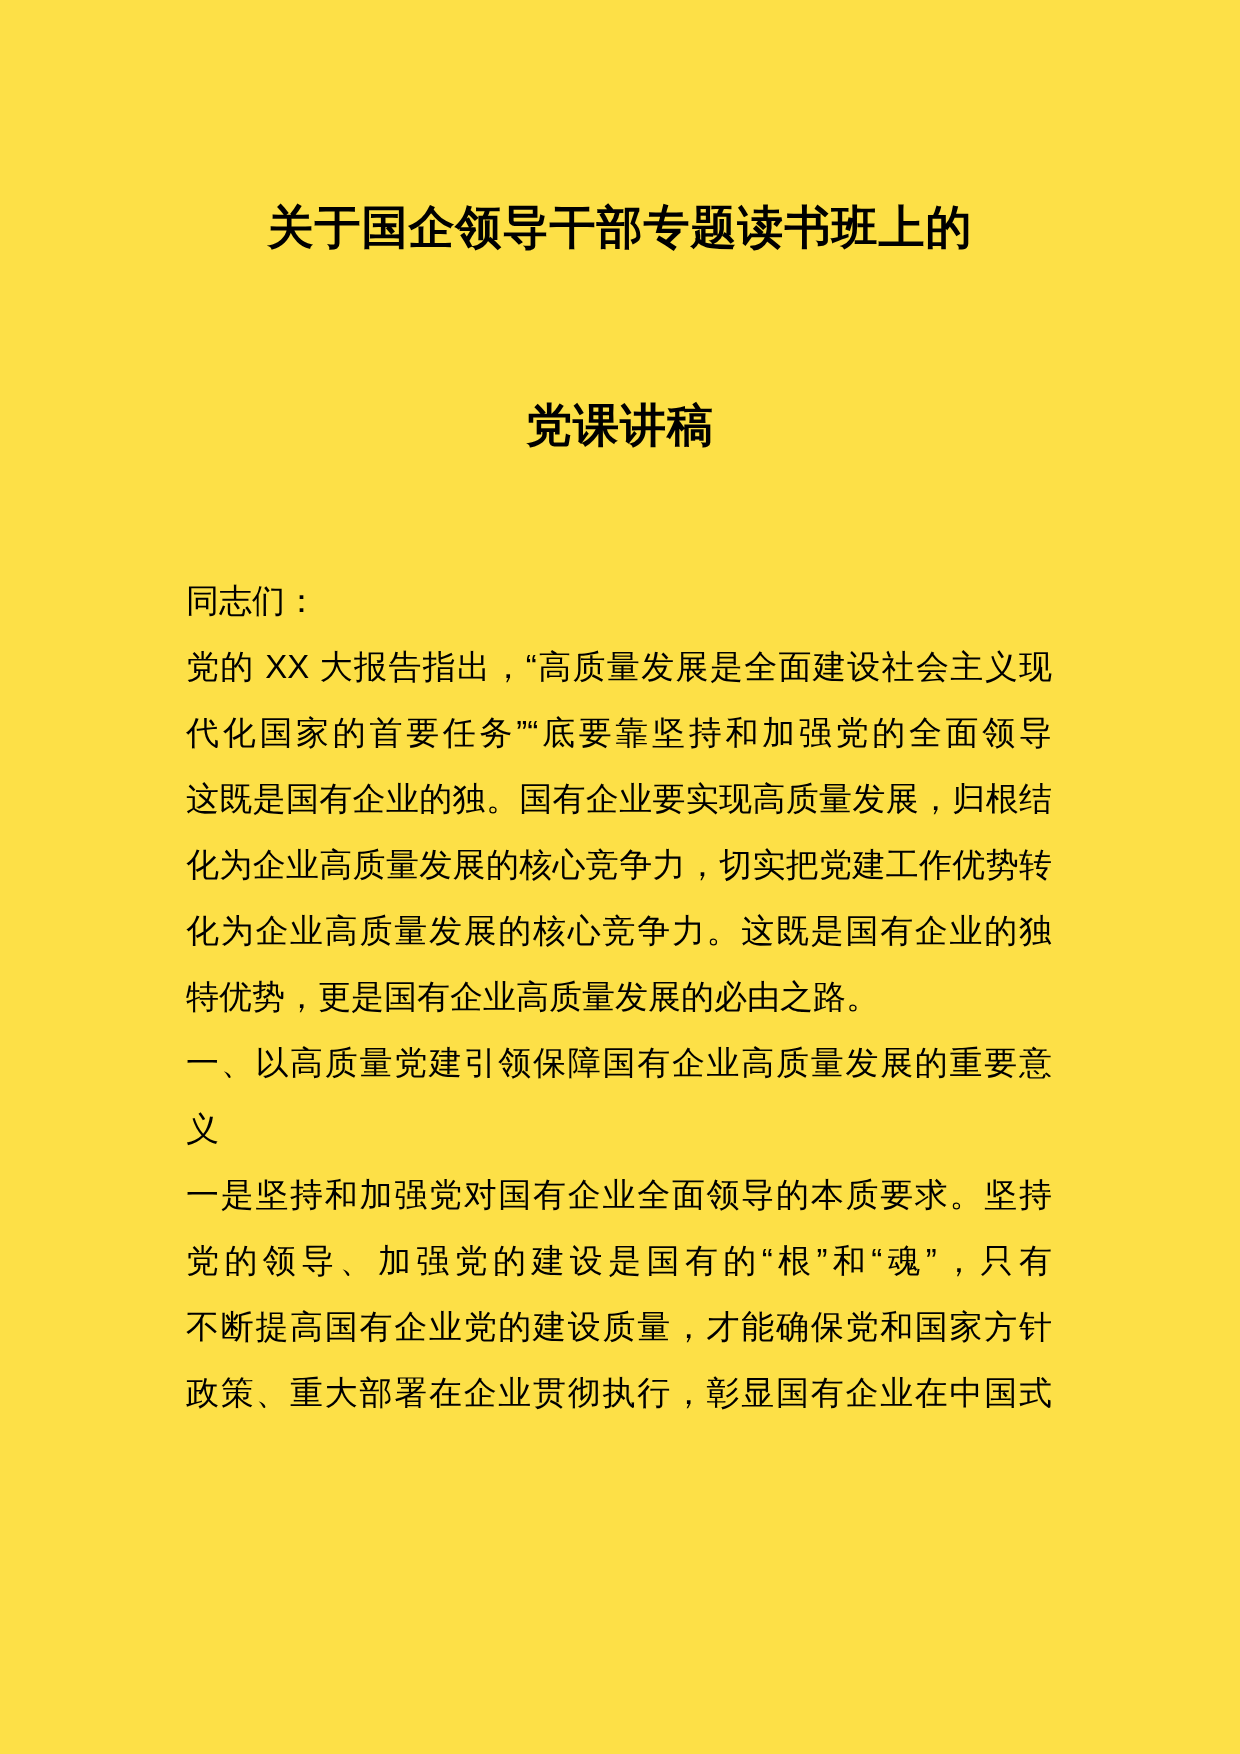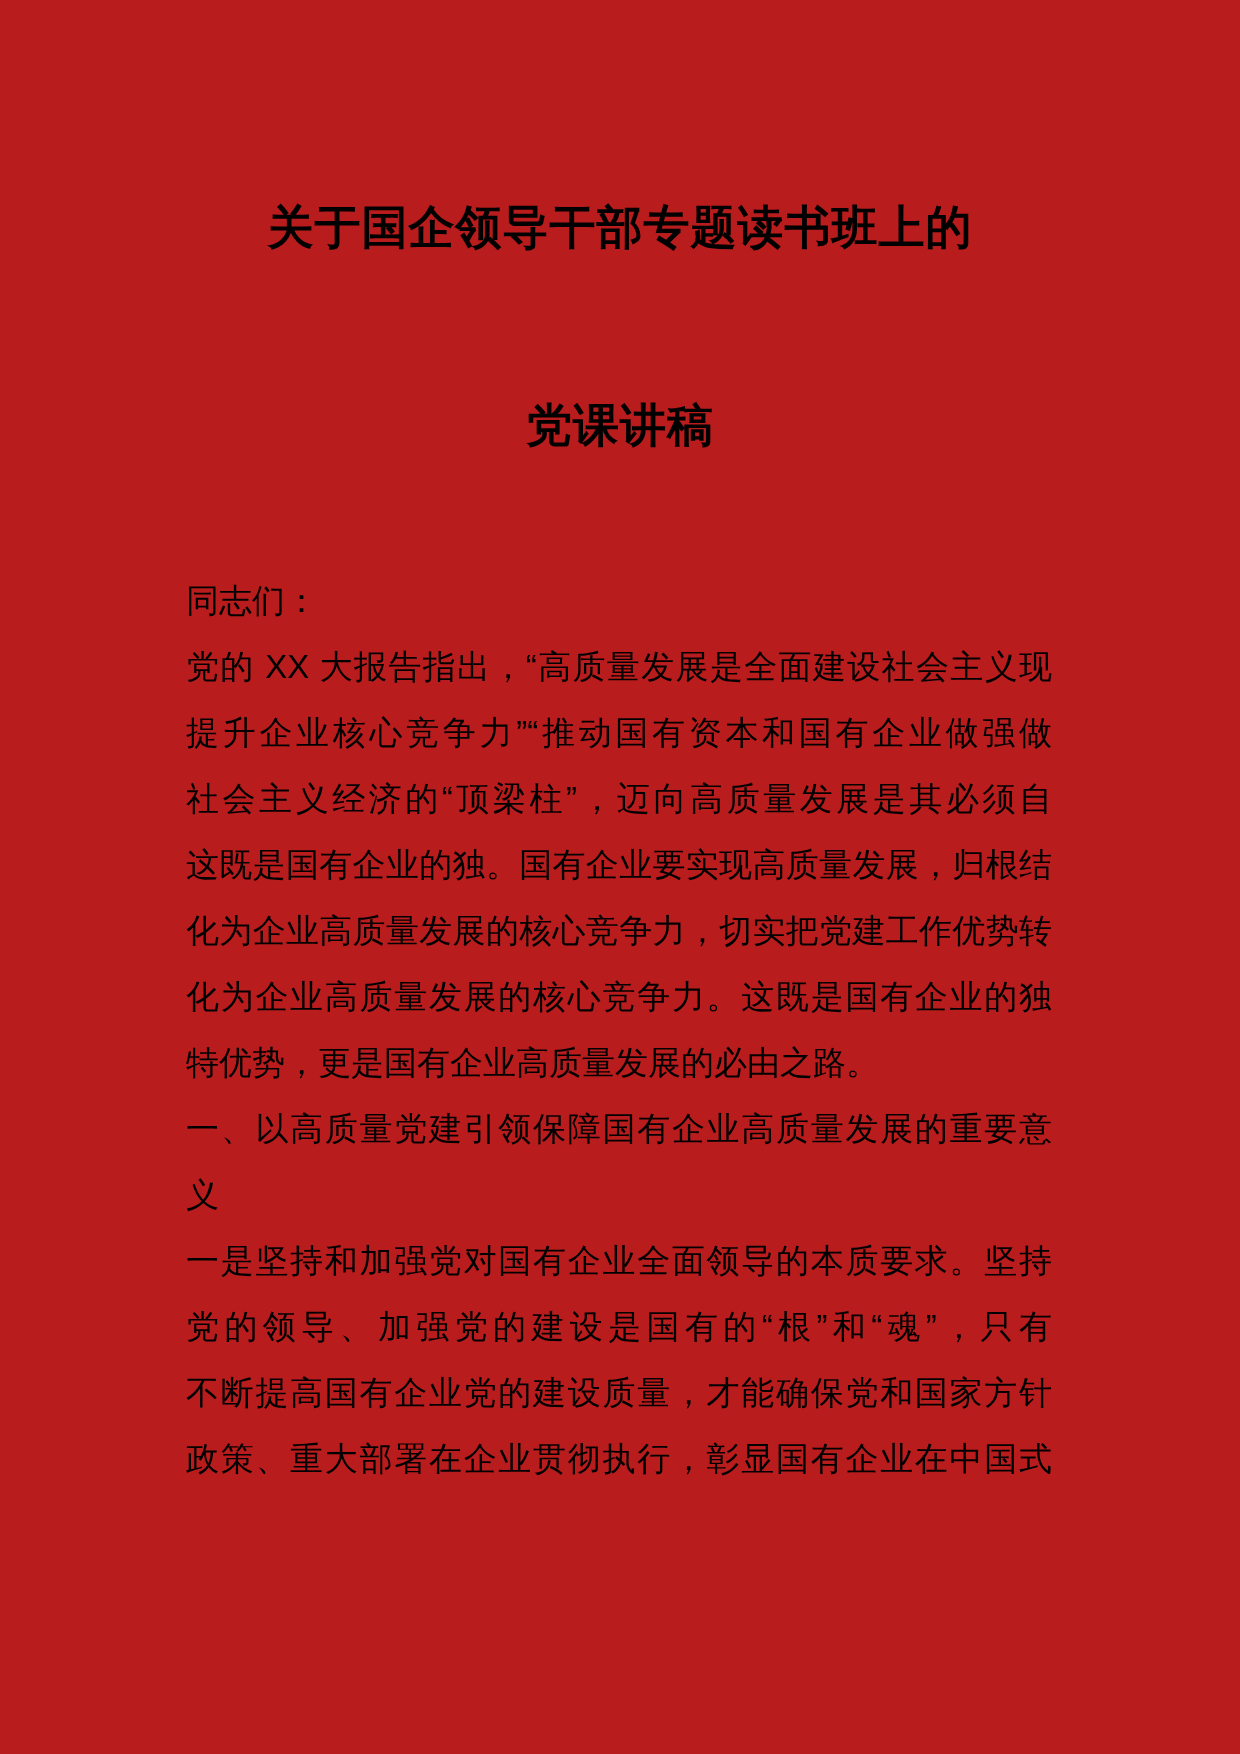--- a/index.html
+++ b/index.html
@@ -4,21 +4,21 @@
 <style>
   html, body {
     margin: 0;
     padding: 0;
     background: #ffffff;
   }
   .page {
     position: relative;
     width: 1240px;
     height: 1754px;
-    background: #b91c1c;
+    background: #fde047;
     color: #000000;
     font-family: "Liberation Sans", sans-serif;
     overflow: hidden;
   }
   .doc-title {
     position: absolute;
     left: 0;
     width: 1240px;
     text-align: center;
     font-size: 46px;
@@ -57,22 +57,21 @@
 
 <div class="page">
 
   <div class="doc-title" id="title-line-1">关于国企领导干部专题读书班上的</div>
 
   <div class="doc-title" id="title-line-2">党课讲稿</div>
 
   <div class="doc-body">
     <div class="ln end">同志们：</div>
     <div class="ln just">党的 XX 大报告指出，“高质量发展是全面建设社会主义现</div>
-    <div class="ln just">提升企业核心竞争力”“推动国有资本和国有企业做强做</div>
-    <div class="ln just">社会主义经济的“顶梁柱”，迈向高质量发展是其必须自</div>
+    <div class="ln just">代化国家的首要任务”“底要靠坚持和加强党的全面领导</div>
     <div class="ln just">这既是国有企业的独。国有企业要实现高质量发展，归根结</div>
     <div class="ln just">化为企业高质量发展的核心竞争力，切实把党建工作优势转</div>
     <div class="ln just">化为企业高质量发展的核心竞争力。这既是国有企业的独</div>
     <div class="ln end">特优势，更是国有企业高质量发展的必由之路。</div>
     <div class="ln just">一、以高质量党建引领保障国有企业高质量发展的重要意</div>
     <div class="ln end">义</div>
     <div class="ln just">一是坚持和加强党对国有企业全面领导的本质要求。坚持</div>
     <div class="ln just">党的领导、加强党的建设是国有的“根”和“魂”，只有</div>
     <div class="ln just">不断提高国有企业党的建设质量，才能确保党和国家方针</div>
     <div class="ln just">政策、重大部署在企业贯彻执行，彰显国有企业在中国式</div>

